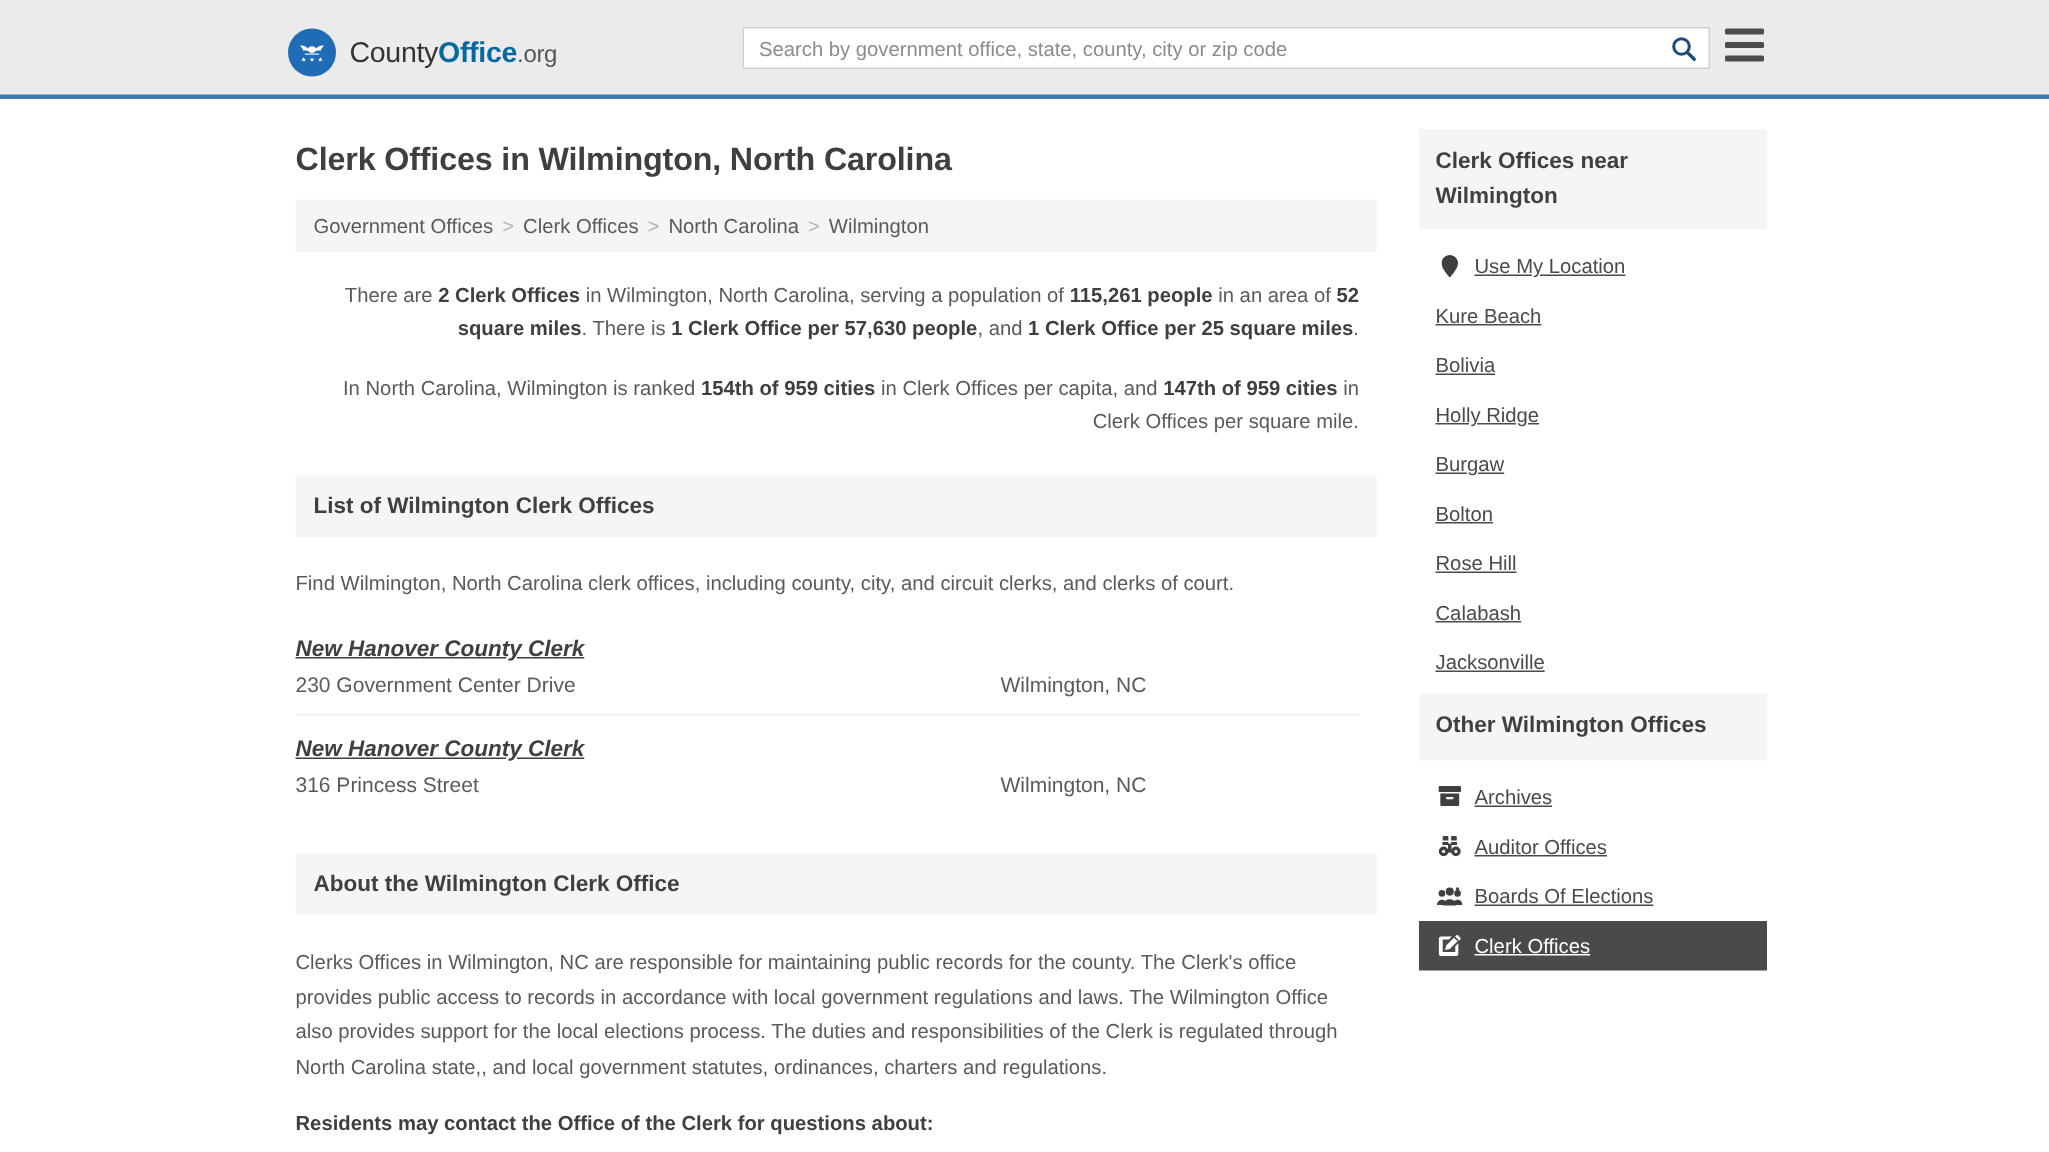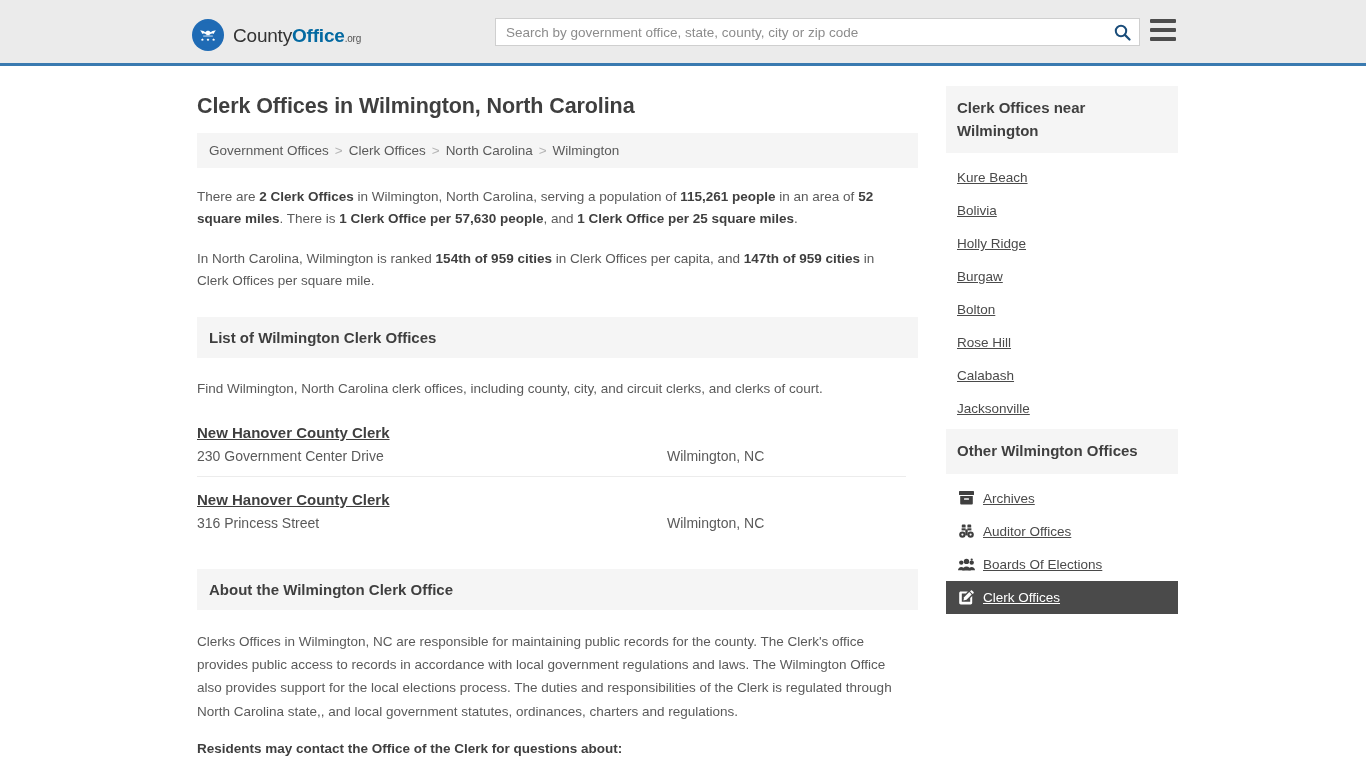--- a/index.html
+++ b/index.html
@@ -41,21 +41,21 @@
   .brand-mark svg { display:block; }
   .brand-text {
     margin-left: 9px;
     font-size: 19px;
     letter-spacing: -0.2px;
     white-space: nowrap;
     line-height: 1;
   }
   .bt-county { color: #333333; }
   .bt-office { color: #0369a1; font-weight: 700; }
-  .bt-org    { color: #555555; font-size: 10px; }
+  .bt-org    { color: #555555; font-size: 16px; }
 
   .search-wrap {
     position: absolute;
     left: 495px; top: 18px;
     width: 645px; height: 28px;
     background: #ffffff;
     border: 1px solid #cfcfcf;
     display: flex; align-items: center;
   }
   .search-input {
@@ -122,21 +122,21 @@
     width: 721px;
   }
   .breadcrumb a {
     color: #5a5a5a;
     text-decoration: none;
     cursor: pointer;
     margin-top: 16px;
   }
   .breadcrumb .sep { color: #b3b3b3; margin: 0 6px; }
 
-  .intro { padding: 0 12px 0 9px; }
+  .intro { padding: 0 12px 0 9px; text-align: right; }
   .intro p {
     font-size: 13.5px;
     line-height: 1.62;
     color: #5a5a5a;
     margin: 18px 0 0 0;
   }
   .intro p b, .intro p strong { color: #3f3f3f; font-weight: 700; }
 
   .section-head {
     background: #f5f5f5;
@@ -165,20 +165,21 @@
   }
   .office-row:first-child { border-top: 0; }
   .office-name {
     display: inline-block;
     font-size: 15px;
     font-weight: 700;
     color: #3f3f3f;
     text-decoration: underline;
     cursor: pointer;
     margin-bottom: 7px;
+    font-style: italic;
   }
   .office-meta {
     display: flex;
   }
   .office-addr {
     font-size: 14px;
     color: #5a5a5a;
     width: 470px;
     flex: 0 0 470px;
   }
@@ -340,20 +341,28 @@
         </ul>
       </div>
     </div>
 
     <div class="side-col">
 
       <div class="side-panel">
         <div class="side-head">Clerk Offices near Wilmington</div>
         <div class="side-links">
 
+          <a class="side-link" href="#">
+            <span class="ico">
+              <svg width="11" height="15" viewBox="0 0 11 15" aria-hidden="true">
+                <path d="M5.5 0C2.46 0 0 2.46 0 5.5 0 9.4 5.5 15 5.5 15S11 9.4 11 5.5C11 2.46 8.54 0 5.5 0z" fill="#3f3f3f"></path>
+              </svg>
+            </span>
+            <span class="label">Use My Location</span>
+          </a>
 
           <a class="side-link no-ico" href="#">
             <span class="label">Kure Beach</span>
           </a>
           <a class="side-link no-ico" href="#">
             <span class="label">Bolivia</span>
           </a>
           <a class="side-link no-ico" href="#">
             <span class="label">Holly Ridge</span>
           </a>

